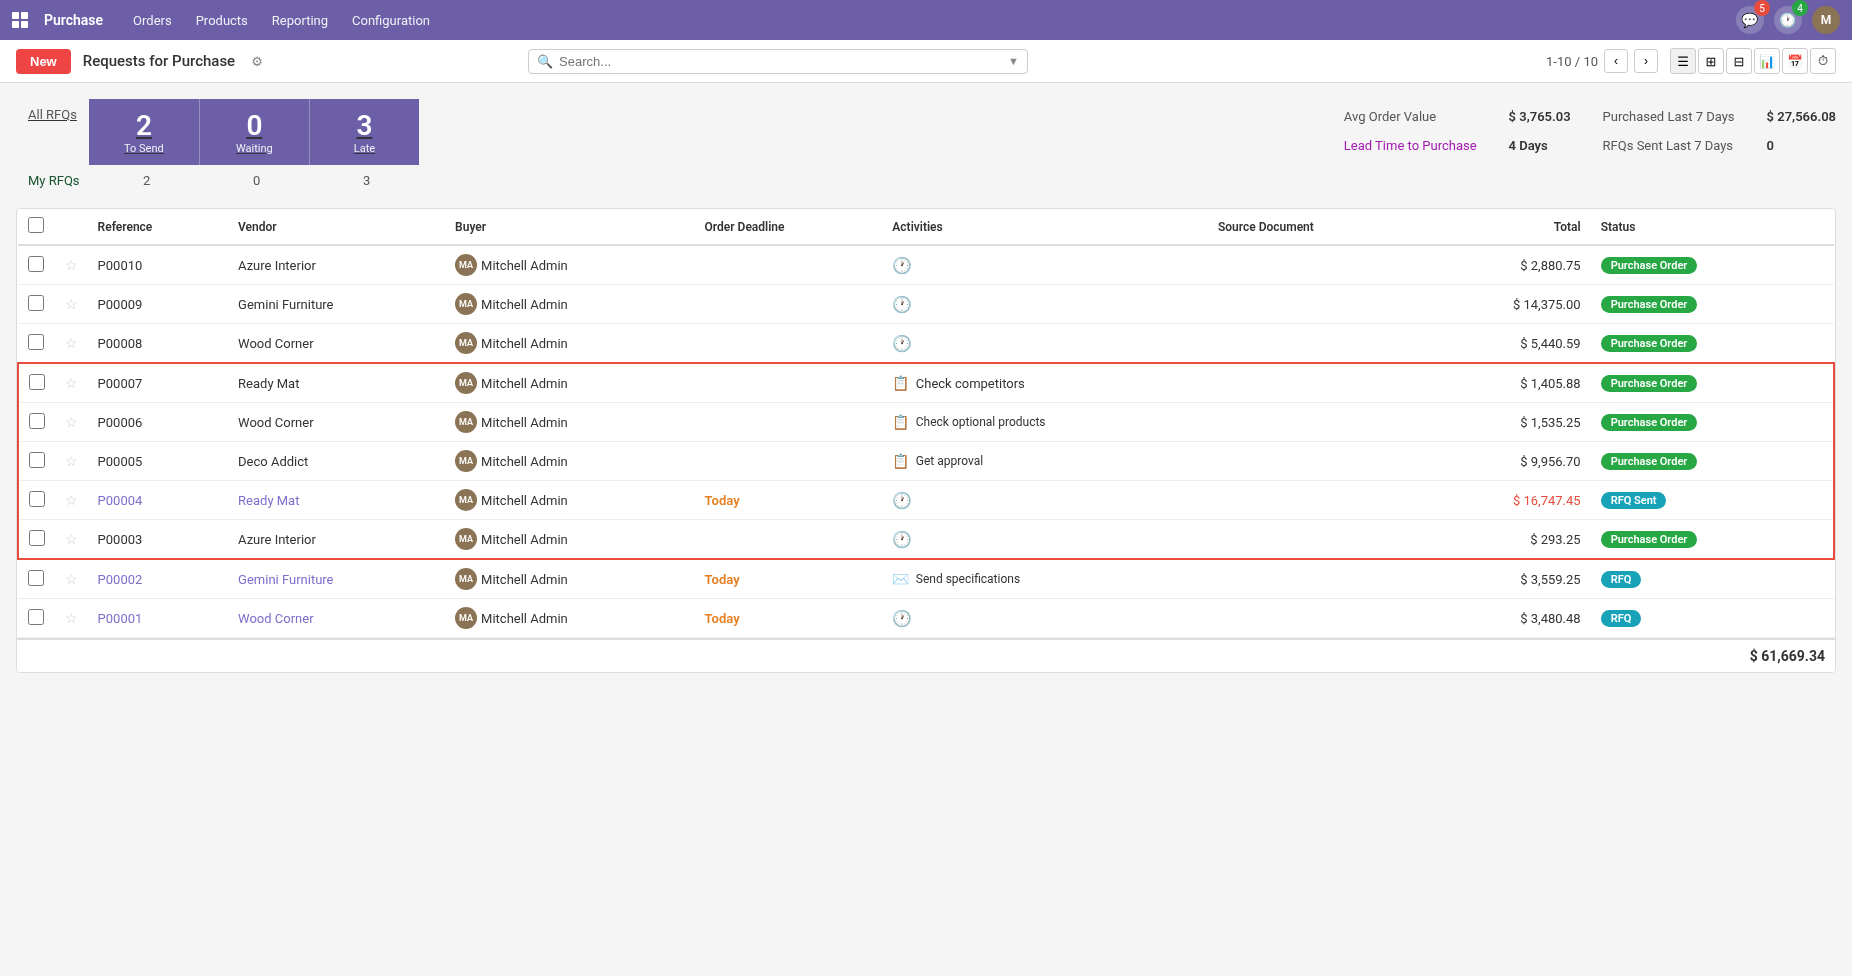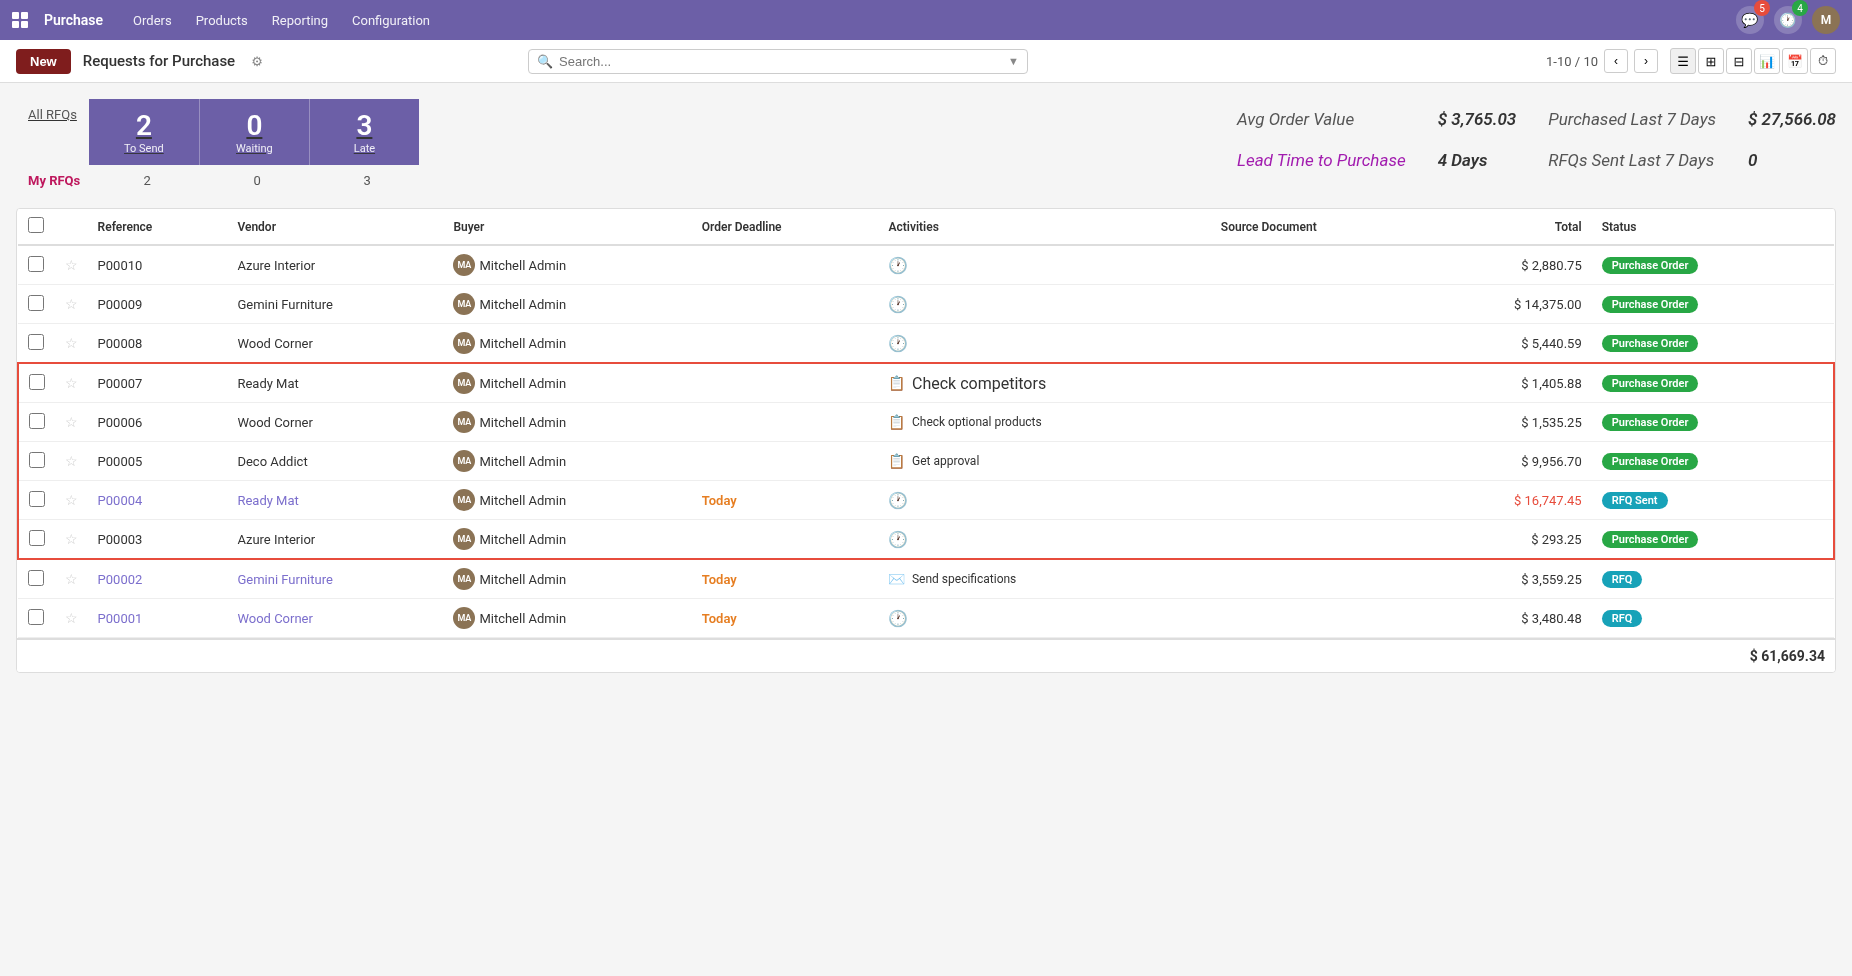--- a/index.html
+++ b/index.html
@@ -31,21 +31,21 @@
     
     .toolbar {
       background: white;
       border-bottom: 1px solid #ddd;
       display: flex;
       align-items: center;
       padding: 8px 16px;
       gap: 12px;
     }
     .btn-new {
-      background: #7f1d1d;
+      background: #ef4444;
       color: white;
       border: none;
       padding: 5px 14px;
       border-radius: 4px;
       font-size: 13px;
       font-weight: 600;
       cursor: pointer;
     }
     .page-title { font-size: 15px; font-weight: 500; color: #333; }
     .gear-icon { color: #888; cursor: pointer; font-size: 13px; margin-left: 4px; }
@@ -168,29 +168,29 @@
             <div class="stat-num">0</div>
             <div class="stat-label">Waiting</div>
           </div>
           <div class="stat-card">
             <div class="stat-num">3</div>
             <div class="stat-label">Late</div>
           </div>
         </div>
       </div>
       <div style="display:flex; align-items:center; margin-top:4px;">
-        <span style="font-size:13px;color:#be185d;padding:4px 12px;cursor:pointer;white-space:nowrap;font-weight:bold;">My RFQs</span>
+        <span style="font-size:13px;color:#14532d;padding:4px 12px;cursor:pointer;white-space:nowrap;">My RFQs</span>
         <div style="display:flex;">
           <div style="min-width:110px;text-align:center;font-size:13px;color:#555;">2</div>
           <div style="min-width:110px;text-align:center;font-size:13px;color:#555;">0</div>
           <div style="min-width:110px;text-align:center;font-size:13px;color:#555;">3</div>
         </div>
       </div>
     </div>
-    <div style="margin-left:auto; display:grid; grid-template-columns:auto auto auto auto; gap:21px 32px; font-size:17px; align-items:center; padding-top:10px;font-style:italic;">
+    <div style="margin-left:auto; display:grid; grid-template-columns:auto auto auto auto; gap:14px 32px; font-size:13px; align-items:center; padding-top:10px;">
       <span style="color:#555;">Avg Order Value</span>
       <span style="font-weight:600;">$ 3,765.03</span>
       <span style="color:#555;">Purchased Last 7 Days</span>
       <span style="font-weight:600;">$ 27,566.08</span>
       <span style="color:#a21caf;">Lead Time to Purchase</span>
       <span style="font-weight:600;">4 Days</span>
       <span style="color:#555;">RFQs Sent Last 7 Days</span>
       <span style="font-weight:600;">0</span>
     </div>
   </div>
@@ -276,21 +276,21 @@
     <td>
       <div style="display:flex;align-items:center;gap:4px;">
         <div style="width:22px;height:22px;border-radius:50%;background:#8b7355;display:inline-flex;align-items:center;justify-content:center;font-size:9px;color:white;font-weight:600;flex-shrink:0;">MA</div>
         <span>Mitchell Admin</span>
       </div>
     </td>
     <td></td>
     <td>
               <span style="display:flex;align-items:center;gap:6px;">
                 <span style="font-size:14px;">📋</span>
-                <span style="font-size:16px;">Check competitors</span>
+                <span style="font-size:13px;">Check competitors</span>
               </span>
             </td>
     <td></td>
     <td class="total-cell" style="">$ 1,405.88</td>
     <td><span class="status-badge status-po">Purchase Order</span></td>
     <td></td>
   </tr>
           <tr style="background: rgb(255, 255, 255); border-left: 2px solid rgb(231, 76, 60); border-right: 2px solid rgb(231, 76, 60);">
     <td class="cb-col"><input type="checkbox" class="checkbox" style=""></td>
     <td class="star-col"><span class="star">☆</span></td>

